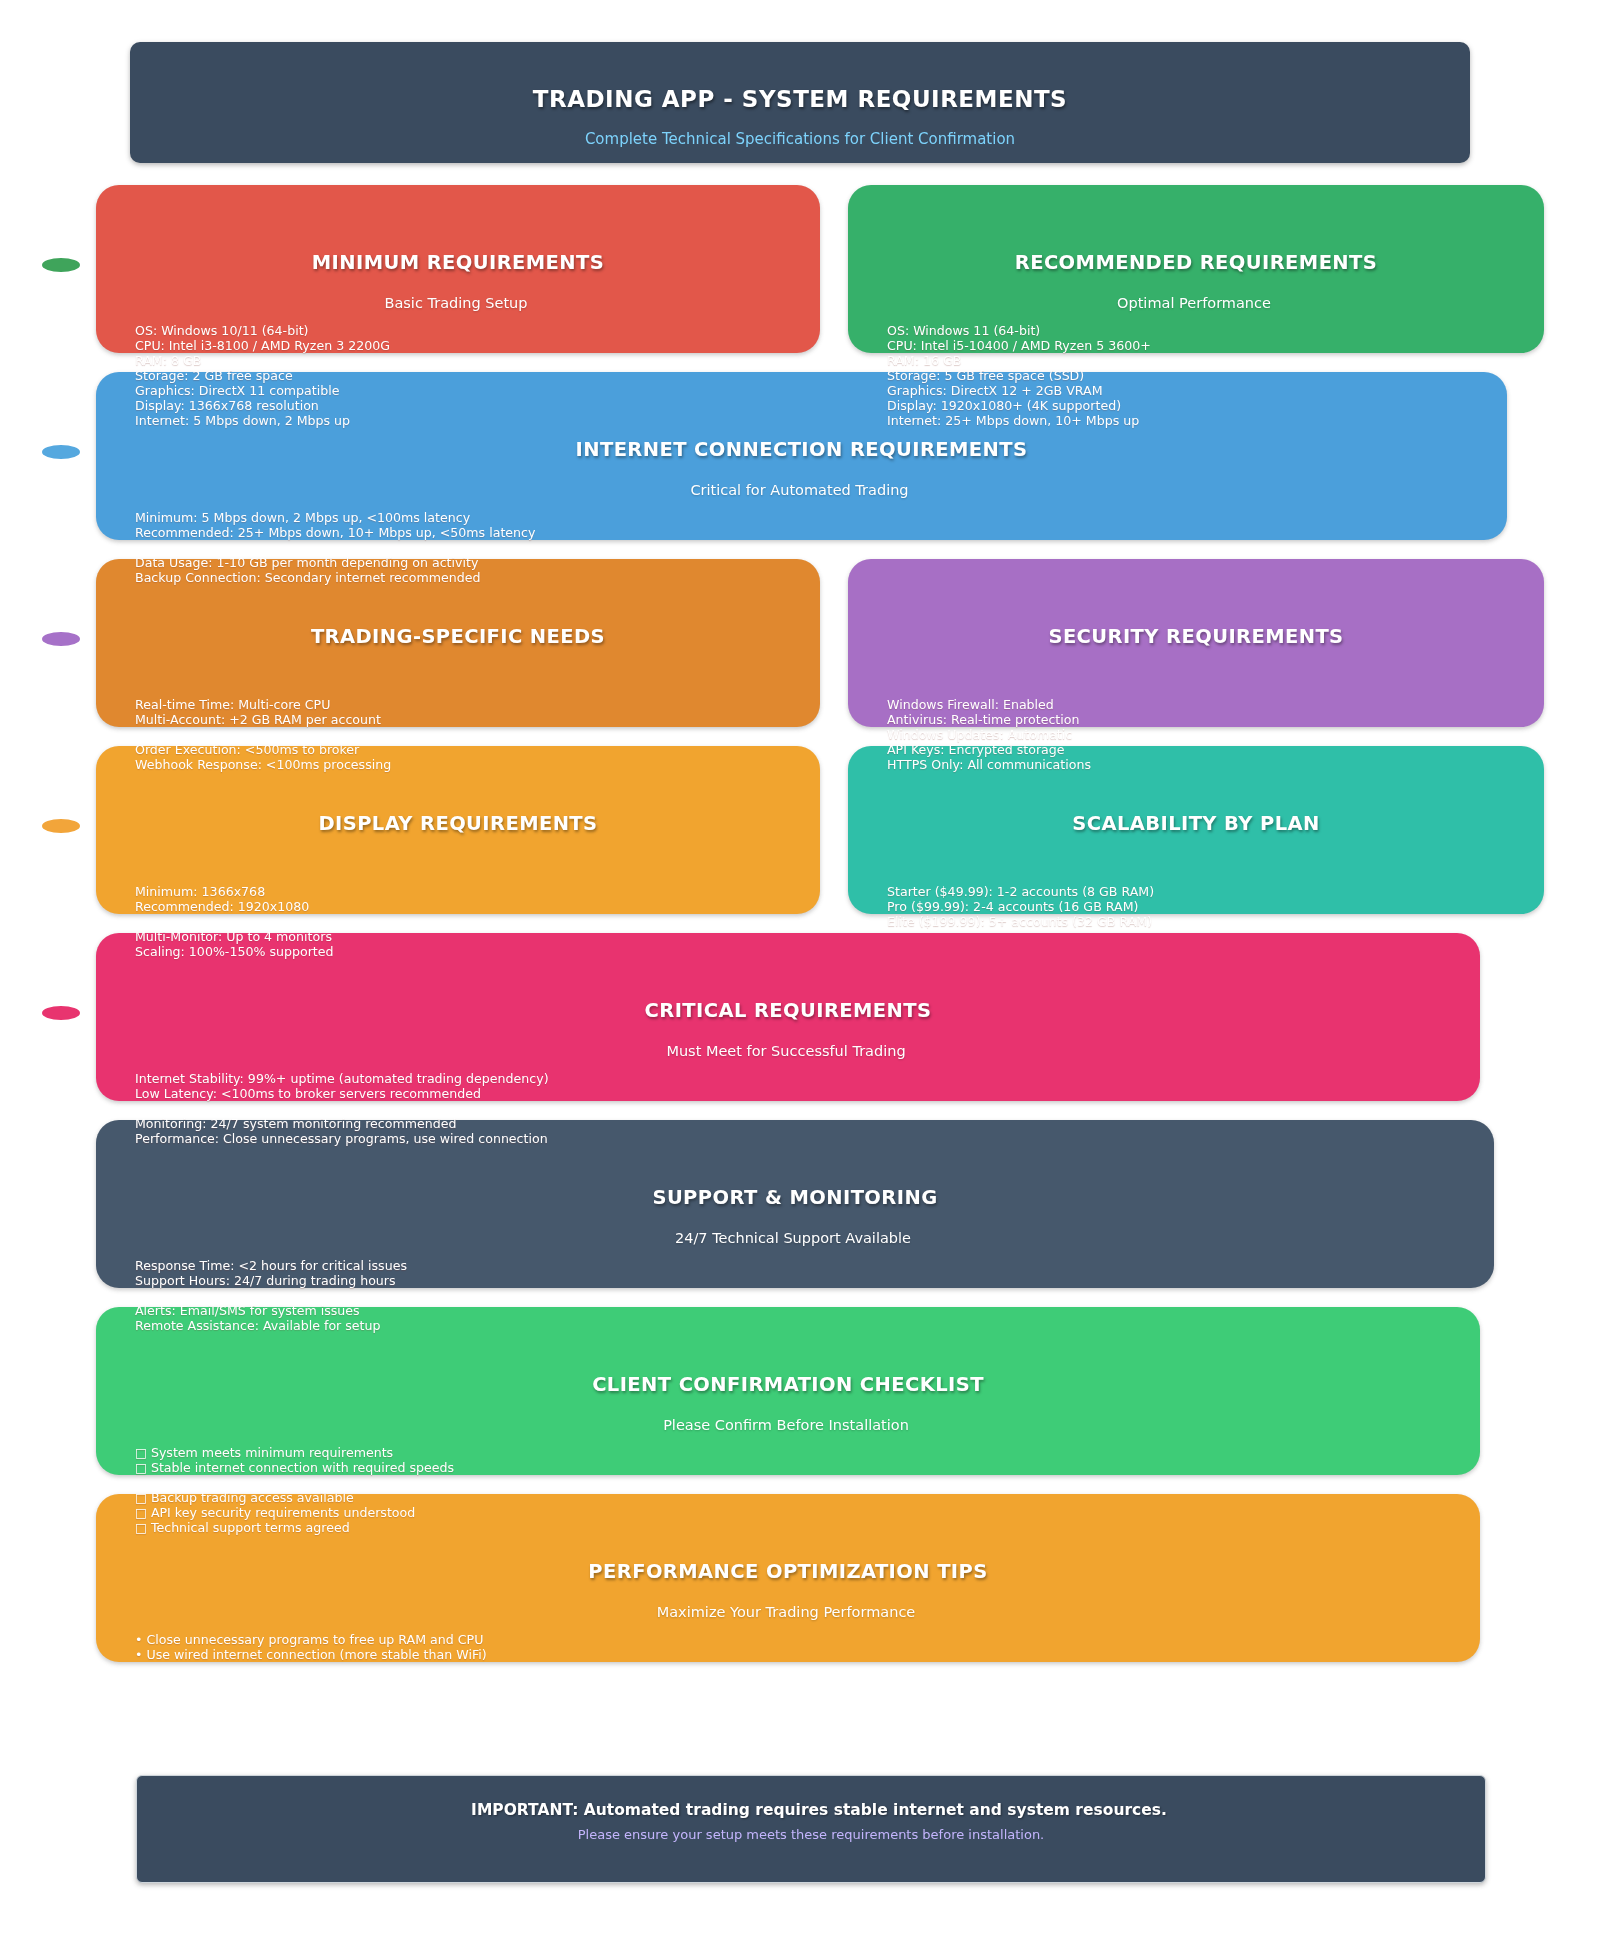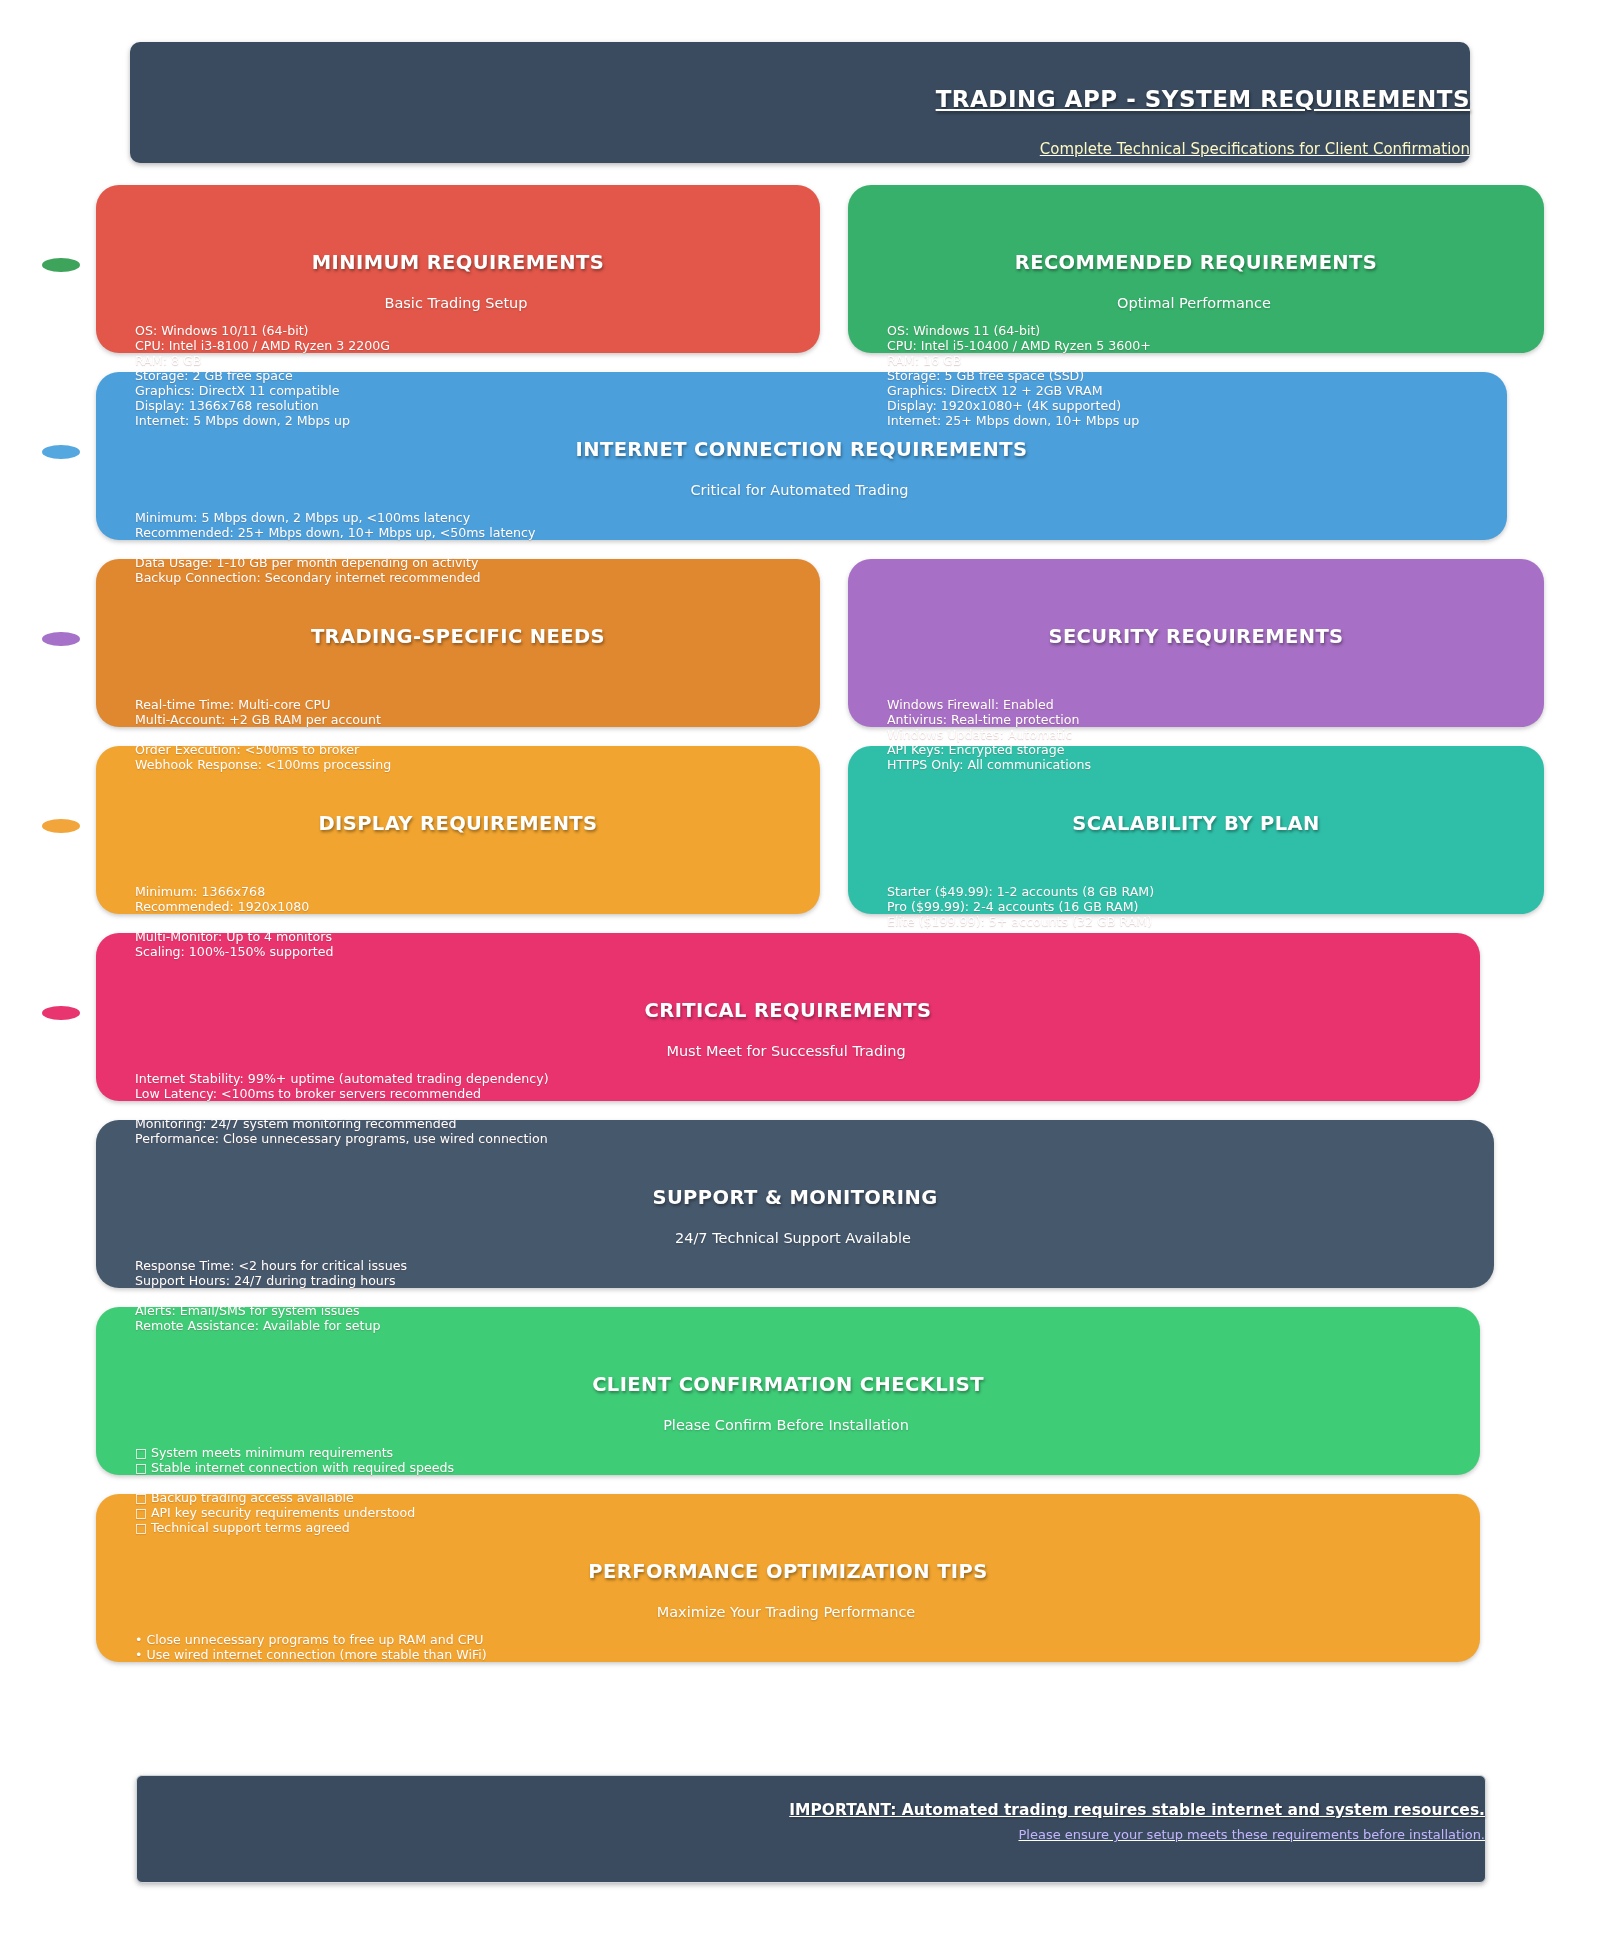--- a/index.html
+++ b/index.html
@@ -1,23 +1,23 @@
 <!DOCTYPE html>
 <html><head>
 <meta charset="utf-8">
 <style>
   html,body{margin:0;padding:0;background:#ffffff;}
   .page{position:relative;width:1600px;height:1958px;background:#ffffff;overflow:hidden;
         font-family:"DejaVu Sans","Liberation Sans",sans-serif;}
   .banner{position:absolute;border-radius:10px;box-shadow:0 2px 5px rgba(50,50,50,.35);
-          color:#ffffff;text-align:right;text-decoration:underline;}
+          color:#ffffff;text-align:center;}
   .hdr{left:130px;top:42px;width:1340px;height:121px;}
   .hdr-title{margin-top:44px;font-size:23px;font-weight:bold;letter-spacing:.5px;
              text-shadow:1px 2px 3px rgba(0,0,0,.45);}
-  .hdr-sub{margin-top:28px;font-size:15px;color:#fef9c3;}
+  .hdr-sub{margin-top:18px;font-size:15px;color:#7dd3fc;}
   .ftr{left:136px;top:1775px;width:1348px;height:106px;border-radius:6px;border:1px solid #cdd4da;}
   .ftr-title{margin-top:25px;font-size:15.5px;font-weight:bold;text-shadow:1px 1px 2px rgba(0,0,0,.4);margin-left:16px;}
   .ftr-sub{margin-top:8px;font-size:13px;color:#c4b5fd;}
   .card{position:absolute;height:168px;border-radius:23px;box-shadow:0 2px 4px rgba(60,60,60,.28);
         color:#ffffff;}
   .colL{left:96px;width:724px;}
   .colR{left:848px;width:696px;}
   .full{left:96px;width:1384px;}
   .ct{position:absolute;left:0;right:0;top:66px;margin:0;text-align:center;
       font-size:19.5px;font-weight:bold;letter-spacing:.4px;

